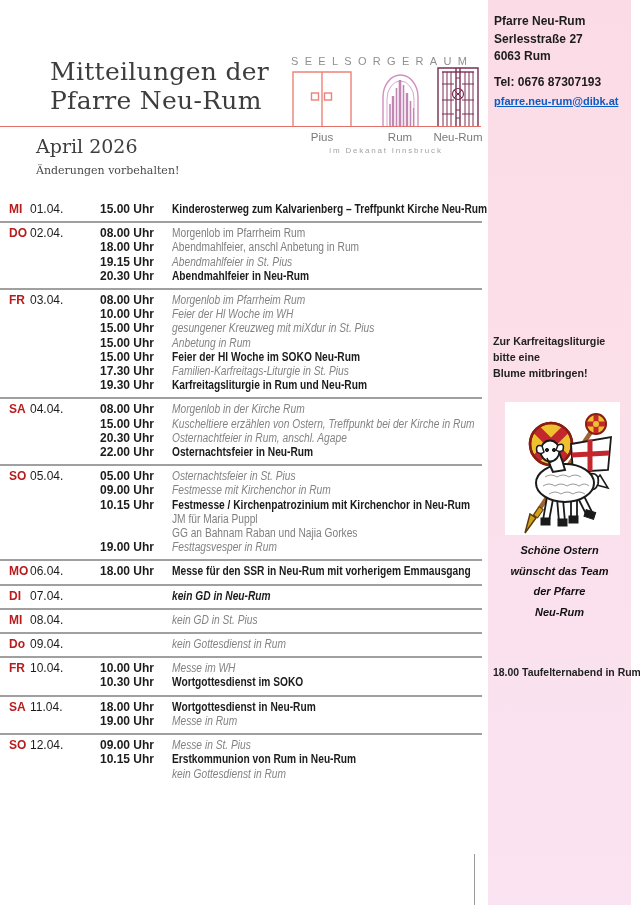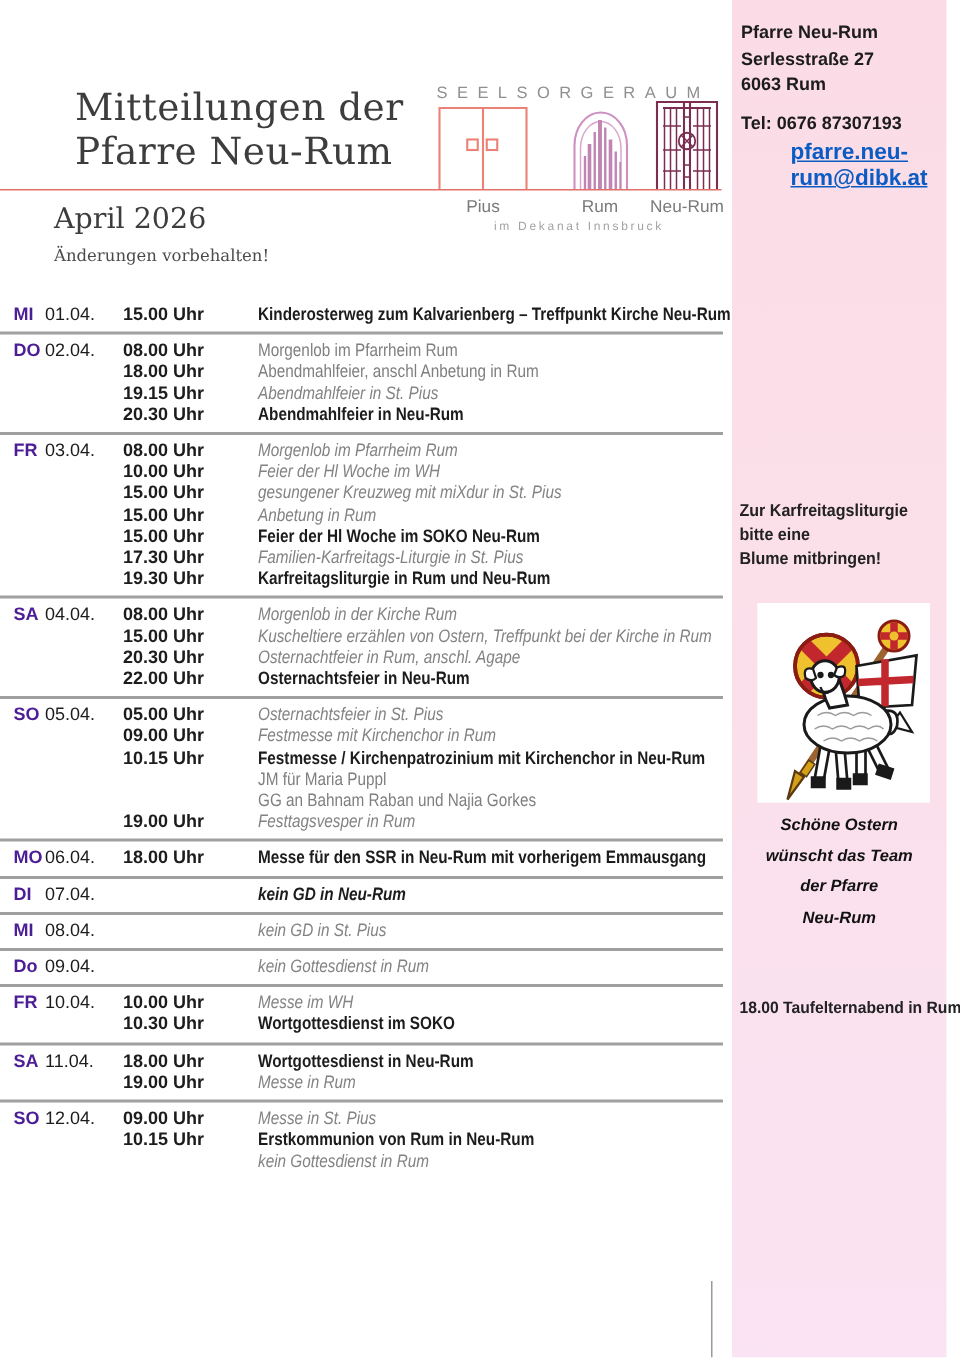--- a/index.html
+++ b/index.html
@@ -32,24 +32,24 @@
   
   .schedule{
     position:absolute;left:0;top:199px;width:482px;
     font-size:12px;
   }
   .s-row{
     display:flex;align-items:flex-start;
     padding:3px 0 5px 9px;border-bottom:2px solid #a0a0a0;
   }
   .s-row:last-child{border-bottom:none;}
-  .c-day{width:21px;flex:none;font-weight:bold;color:#4c1d95;line-height:14.2px;}
+  .c-day{width:21px;flex:none;font-weight:bold;color:#b91c1c;line-height:14.2px;}
   .c-date{width:52px;flex:none;font-weight:normal;color:#1c1c1c;line-height:14.2px;}
   .c-entries{flex:1;min-width:0;}
-  .e-line{display:flex;line-height:14.2px;white-space:nowrap;}
+  .e-line{display:flex;line-height:14.2px;white-space:nowrap;text-align:center;}
   .e-time{width:90px;flex:none;font-weight:bold;color:#1c1c1c;}
   .e-text{
     display:inline-block;transform:scaleX(.85);transform-origin:0 50%;
     white-space:nowrap;
   }
   .e-bold{color:#1c1c1c;font-weight:bold;}
   .e-gray{color:#7f7f7f;}
   .e-italic{color:#838383;font-style:italic;}
   .e-bold-italic{color:#1c1c1c;font-weight:bold;font-style:italic;}
 
@@ -62,21 +62,21 @@
     position:absolute;left:6px;top:13px;width:134px;
     font-size:12px;font-weight:bold;color:#1c1c1c;line-height:17.5px;
     white-space:pre-line;
   }
   .contact-tel{
     position:absolute;left:6px;top:74px;width:134px;
     font-size:12px;font-weight:bold;color:#1c1c1c;line-height:17.5px;
   }
   .contact-mail{
     display:block;margin-top:1px;color:#0b5bc4;text-decoration:underline;
-    font-size:15px;font-weight:bold;cursor:pointer;margin-left:33px;
+    font-size:11px;font-weight:bold;cursor:pointer;
   }
   .karfreitag{
     position:absolute;left:5px;top:333px;width:140px;
     font-size:11.5px;font-weight:bold;color:#222;line-height:16px;
     white-space:pre-line;transform:scaleX(.93);transform-origin:0 0;
   }
   .lamb-box{
     position:absolute;left:17px;top:402px;width:115px;height:133px;
     background:#ffffff;
   }

